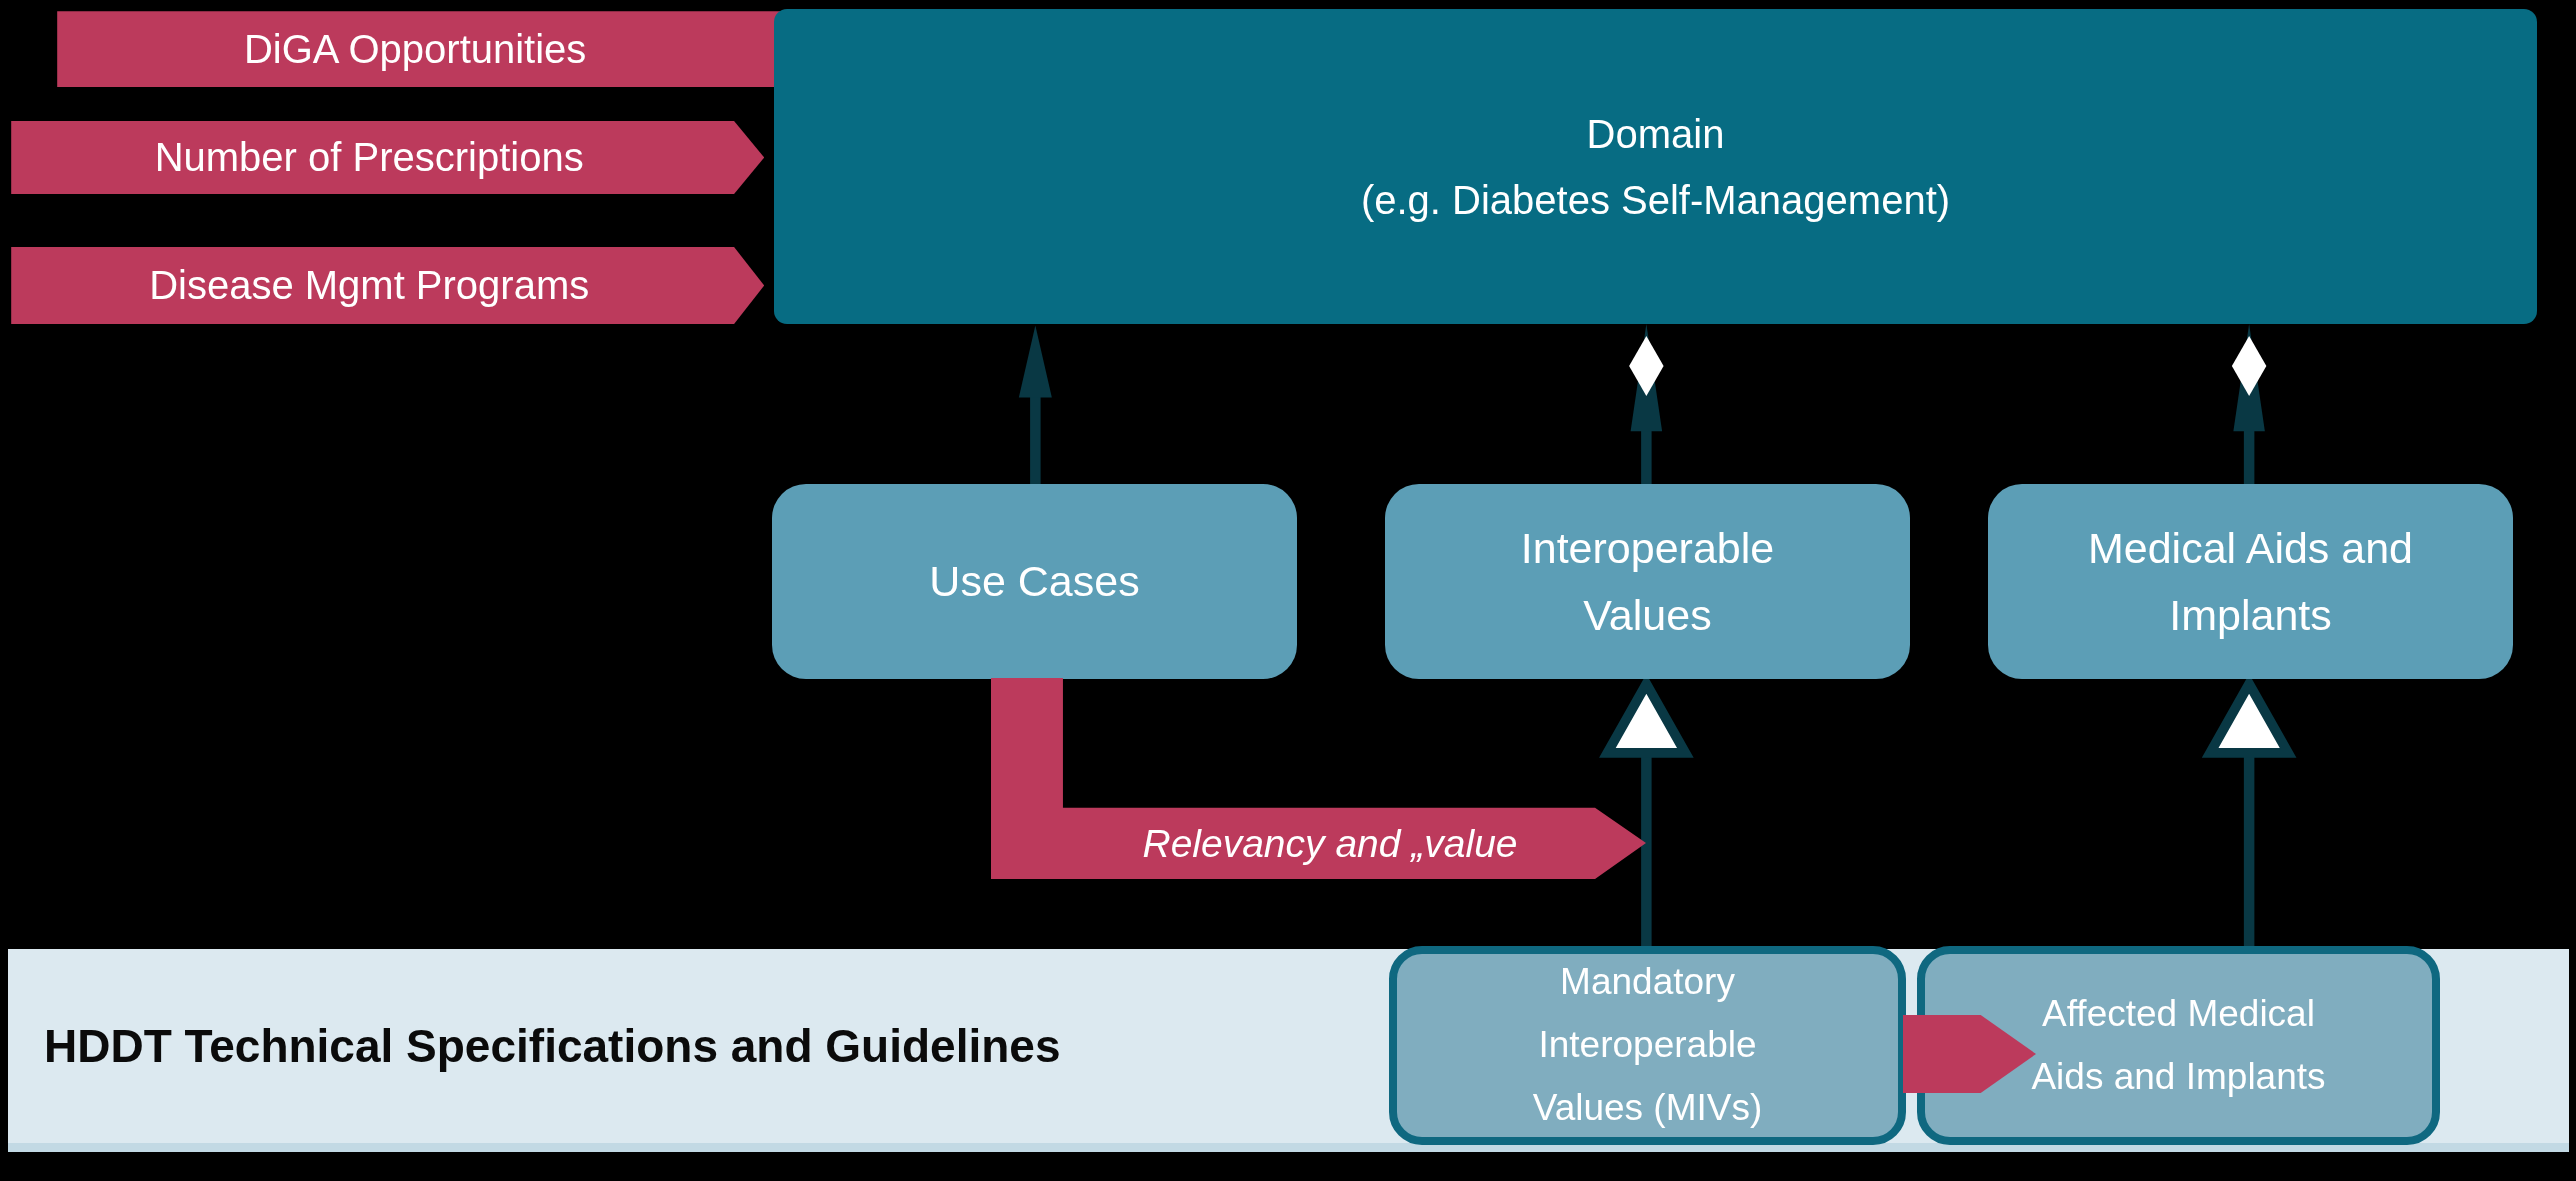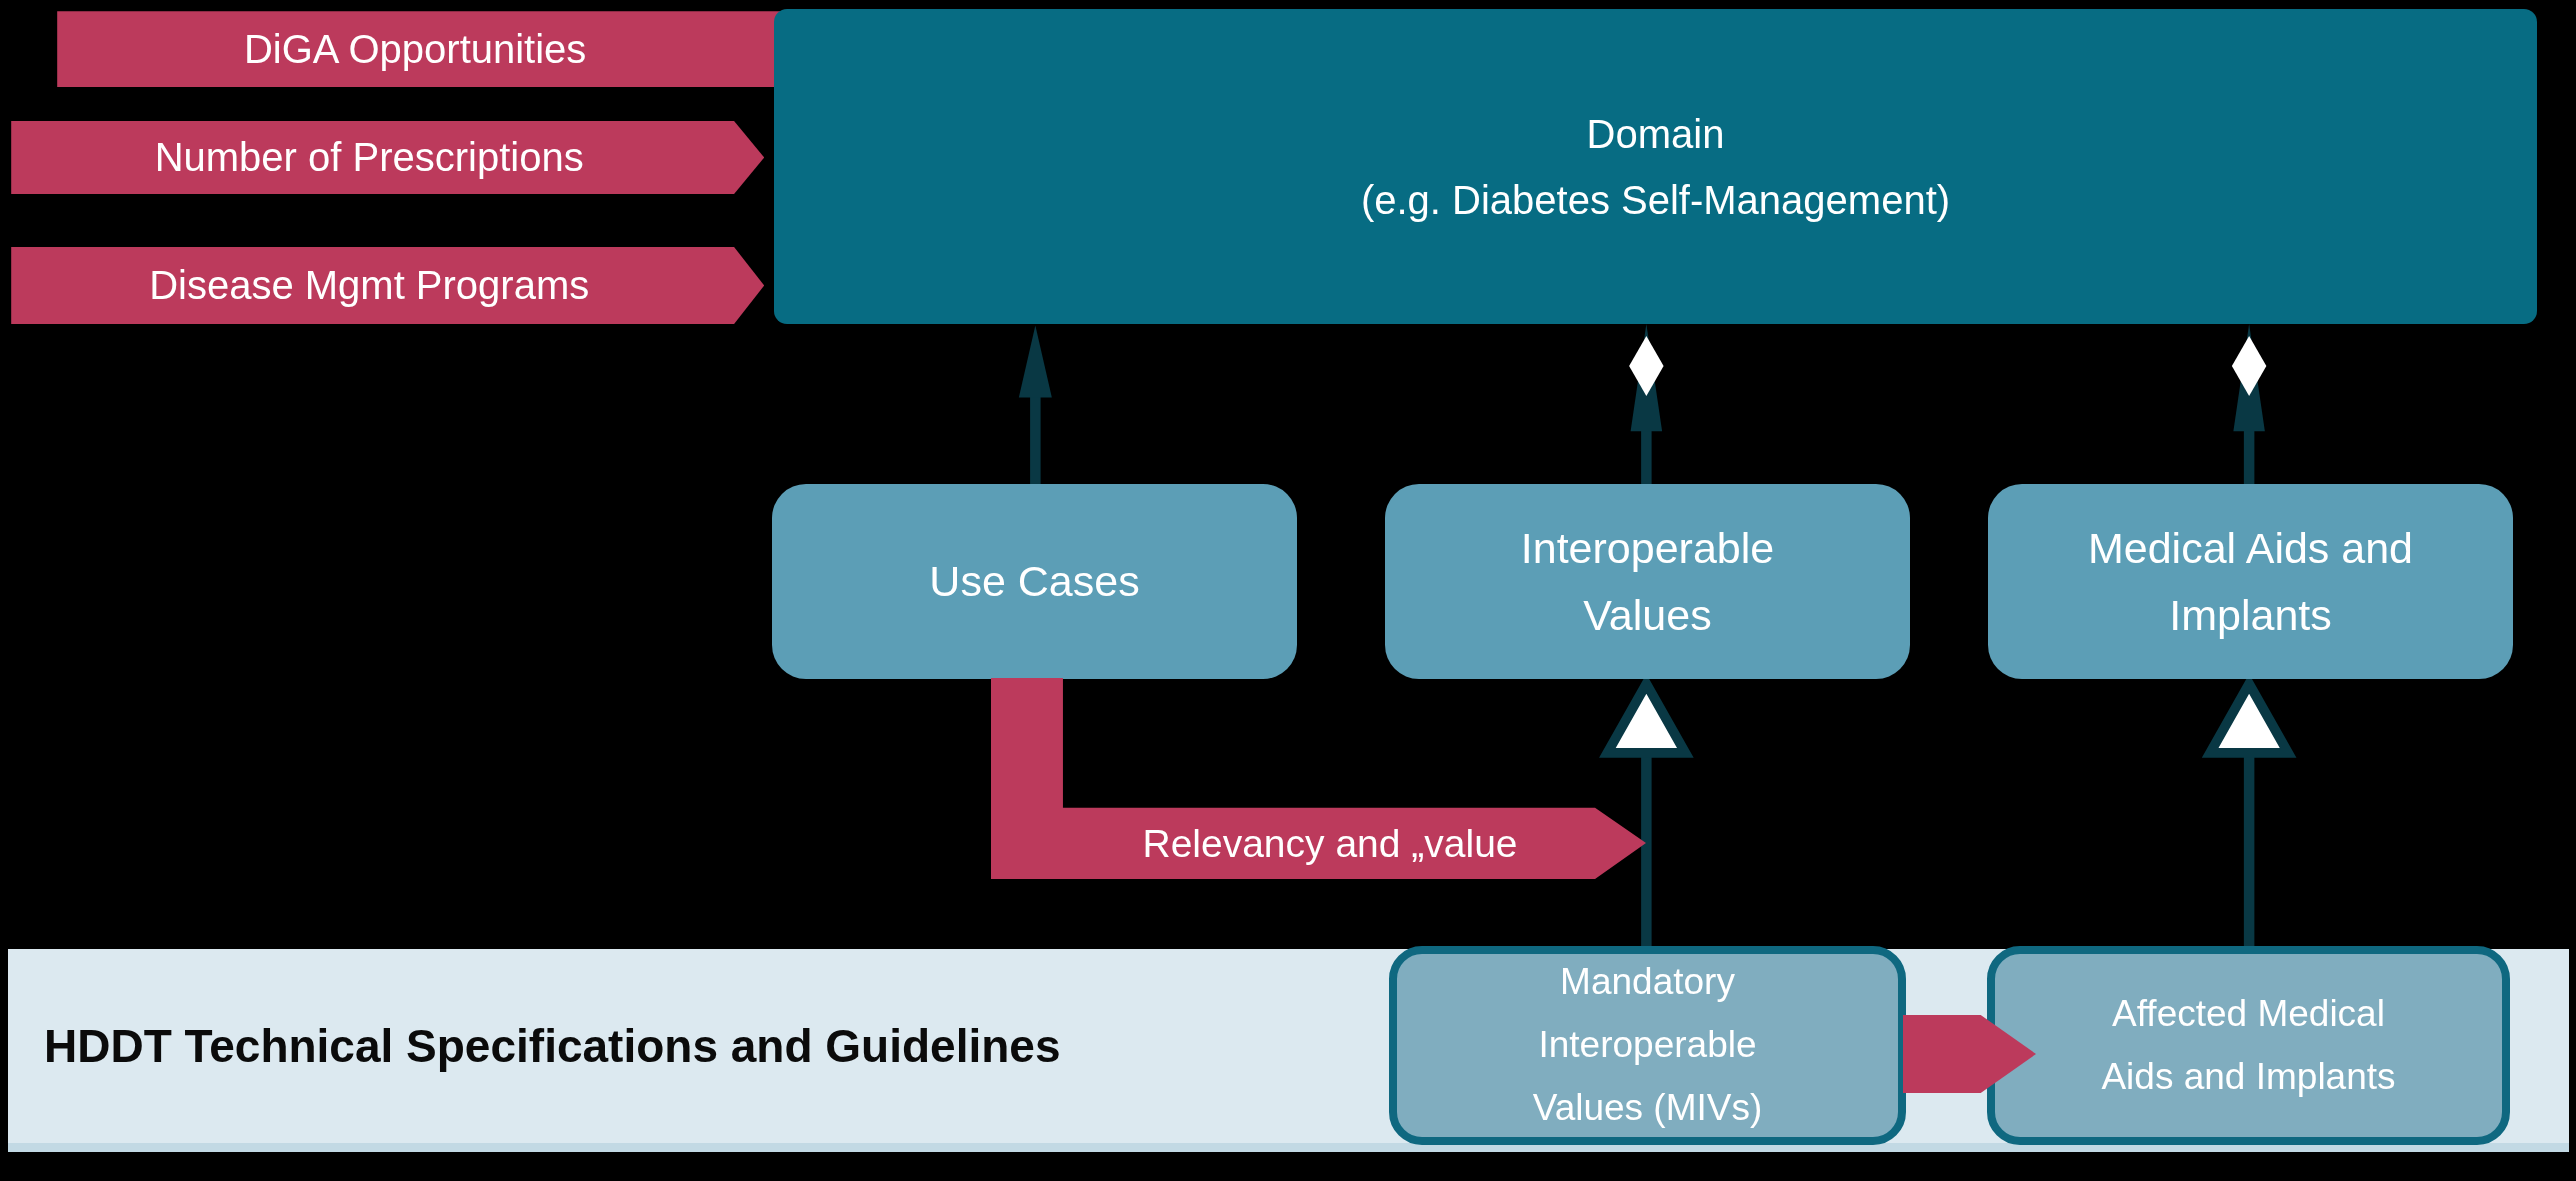--- a/index.html
+++ b/index.html
@@ -96,20 +96,21 @@
   }
   .elbow svg { position: absolute; left: 0; top: 0; width: 100%; height: 100%; }
   .elbow-label {
     position: absolute;
     left: 72px; top: 130px;
     width: 534px; height: 71px;
     display: flex; align-items: center; justify-content: center;
     color: var(--text_light, #fff);
     font-size: 39px;
     white-space: nowrap;
+    font-style: italic;
   }
 
   
   .band {
     position: absolute;
     left: 7.5px; top: 949px;
     width: 2561px; height: 203px;
     background: var(--band_fill, #DCE9F0);
     border-bottom: 9.7px solid var(--band_edge, #C2D9E4);
     display: flex; align-items: center;
@@ -131,21 +132,21 @@
     border: 8.2px solid var(--bottom_border, #0F6880);
     border-radius: 33px;
     display: flex; flex-direction: column;
     align-items: center; justify-content: center;
     color: var(--text_light, #fff);
     font-size: 37px; line-height: 1.7;
     text-align: center;
     z-index: 3;
   }
   #mivs     { left: 1389px; width: 517px; }
-  #affected { left: 1987px; width: 523px; }
+  #affected { left: 1917px; width: 523px; }
 
   
   .mini-arrow {
     position: absolute;
     left: 1903px; top: 1015px;
     width: 133px; height: 78px;
     z-index: 4;
   }
   .mini-arrow svg { width: 100%; height: 100%; display: block; }
 </style>

